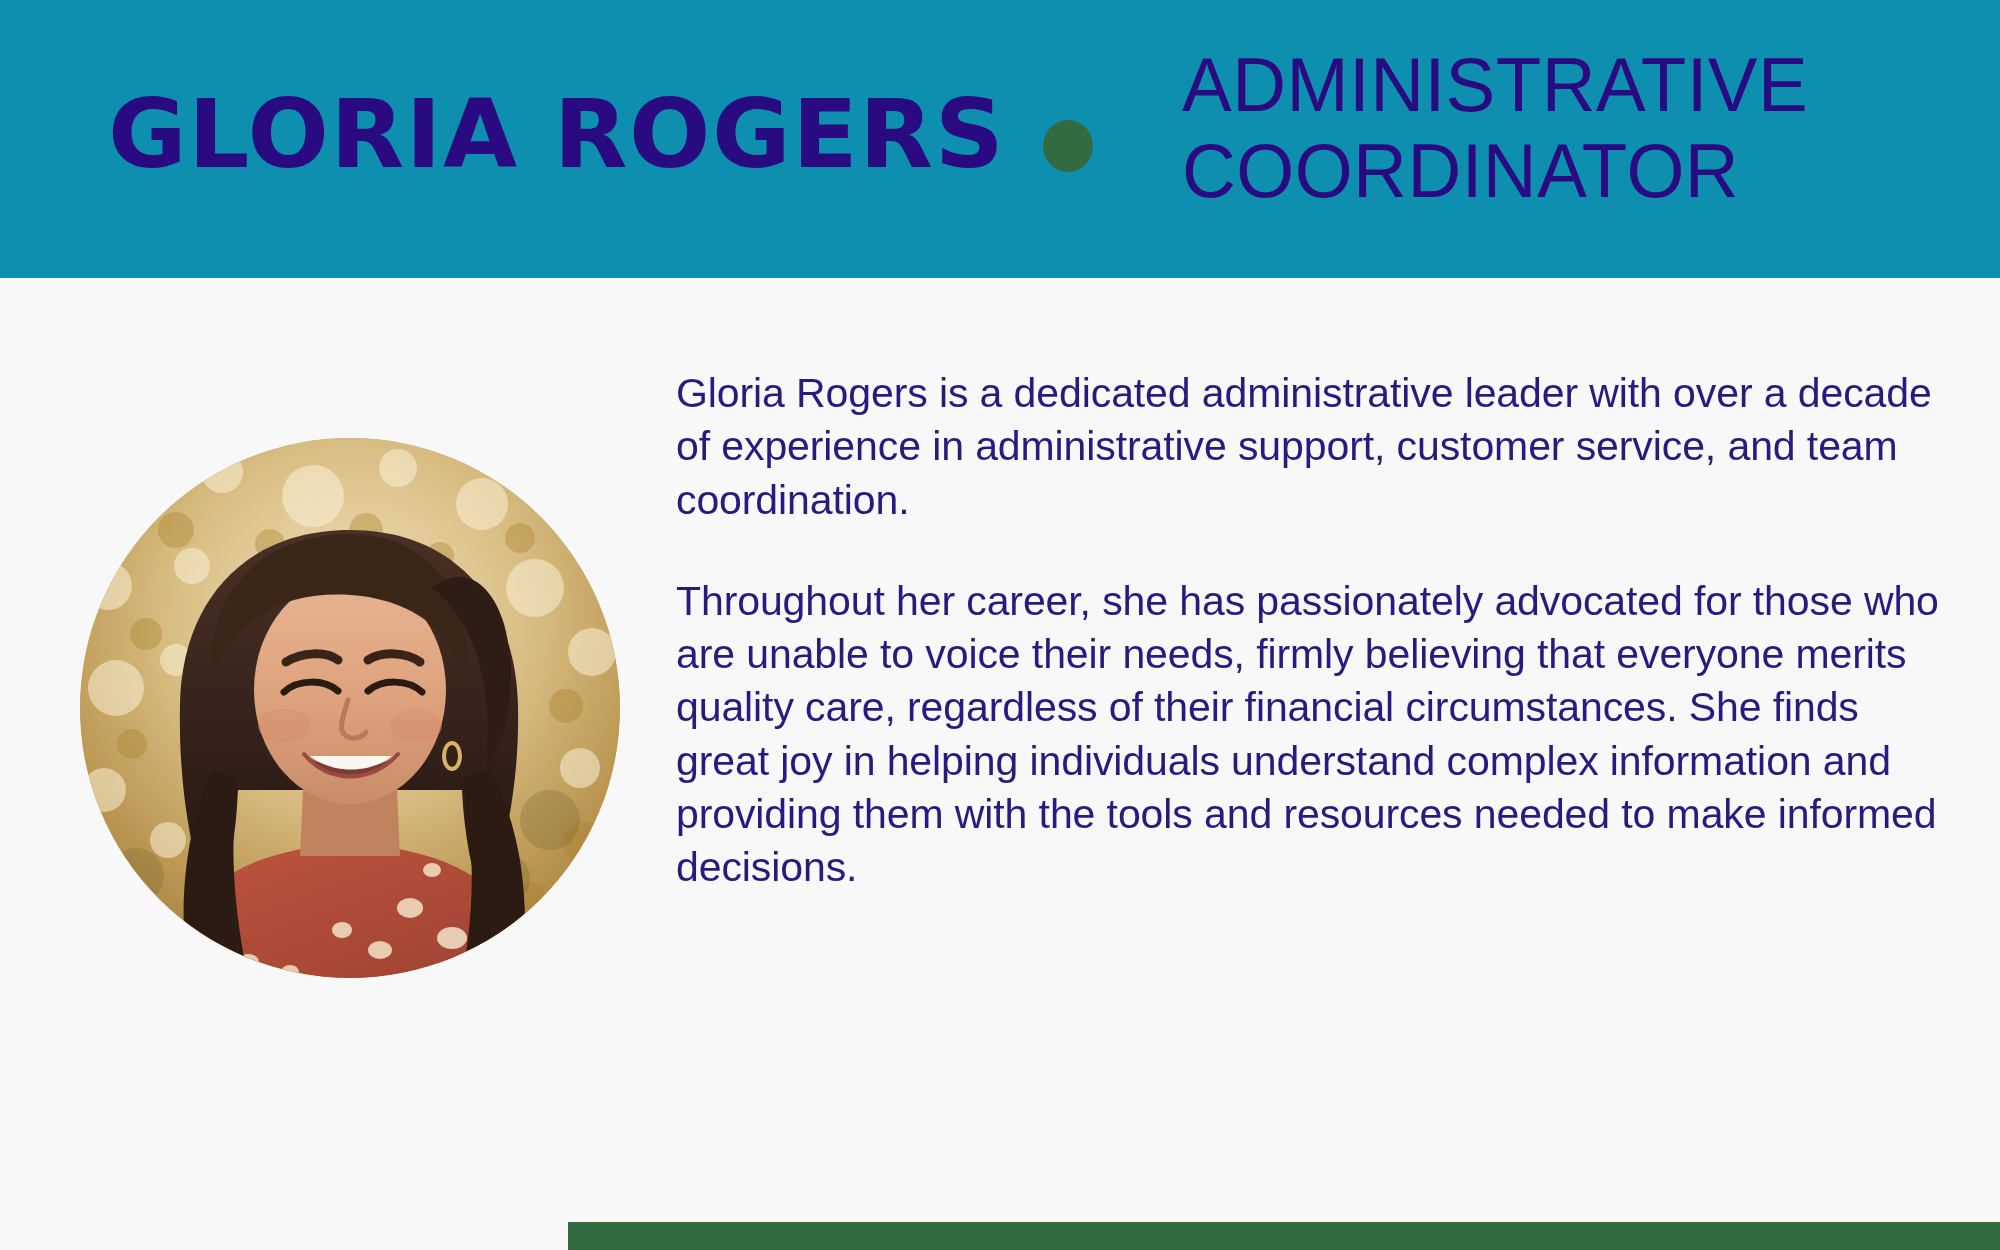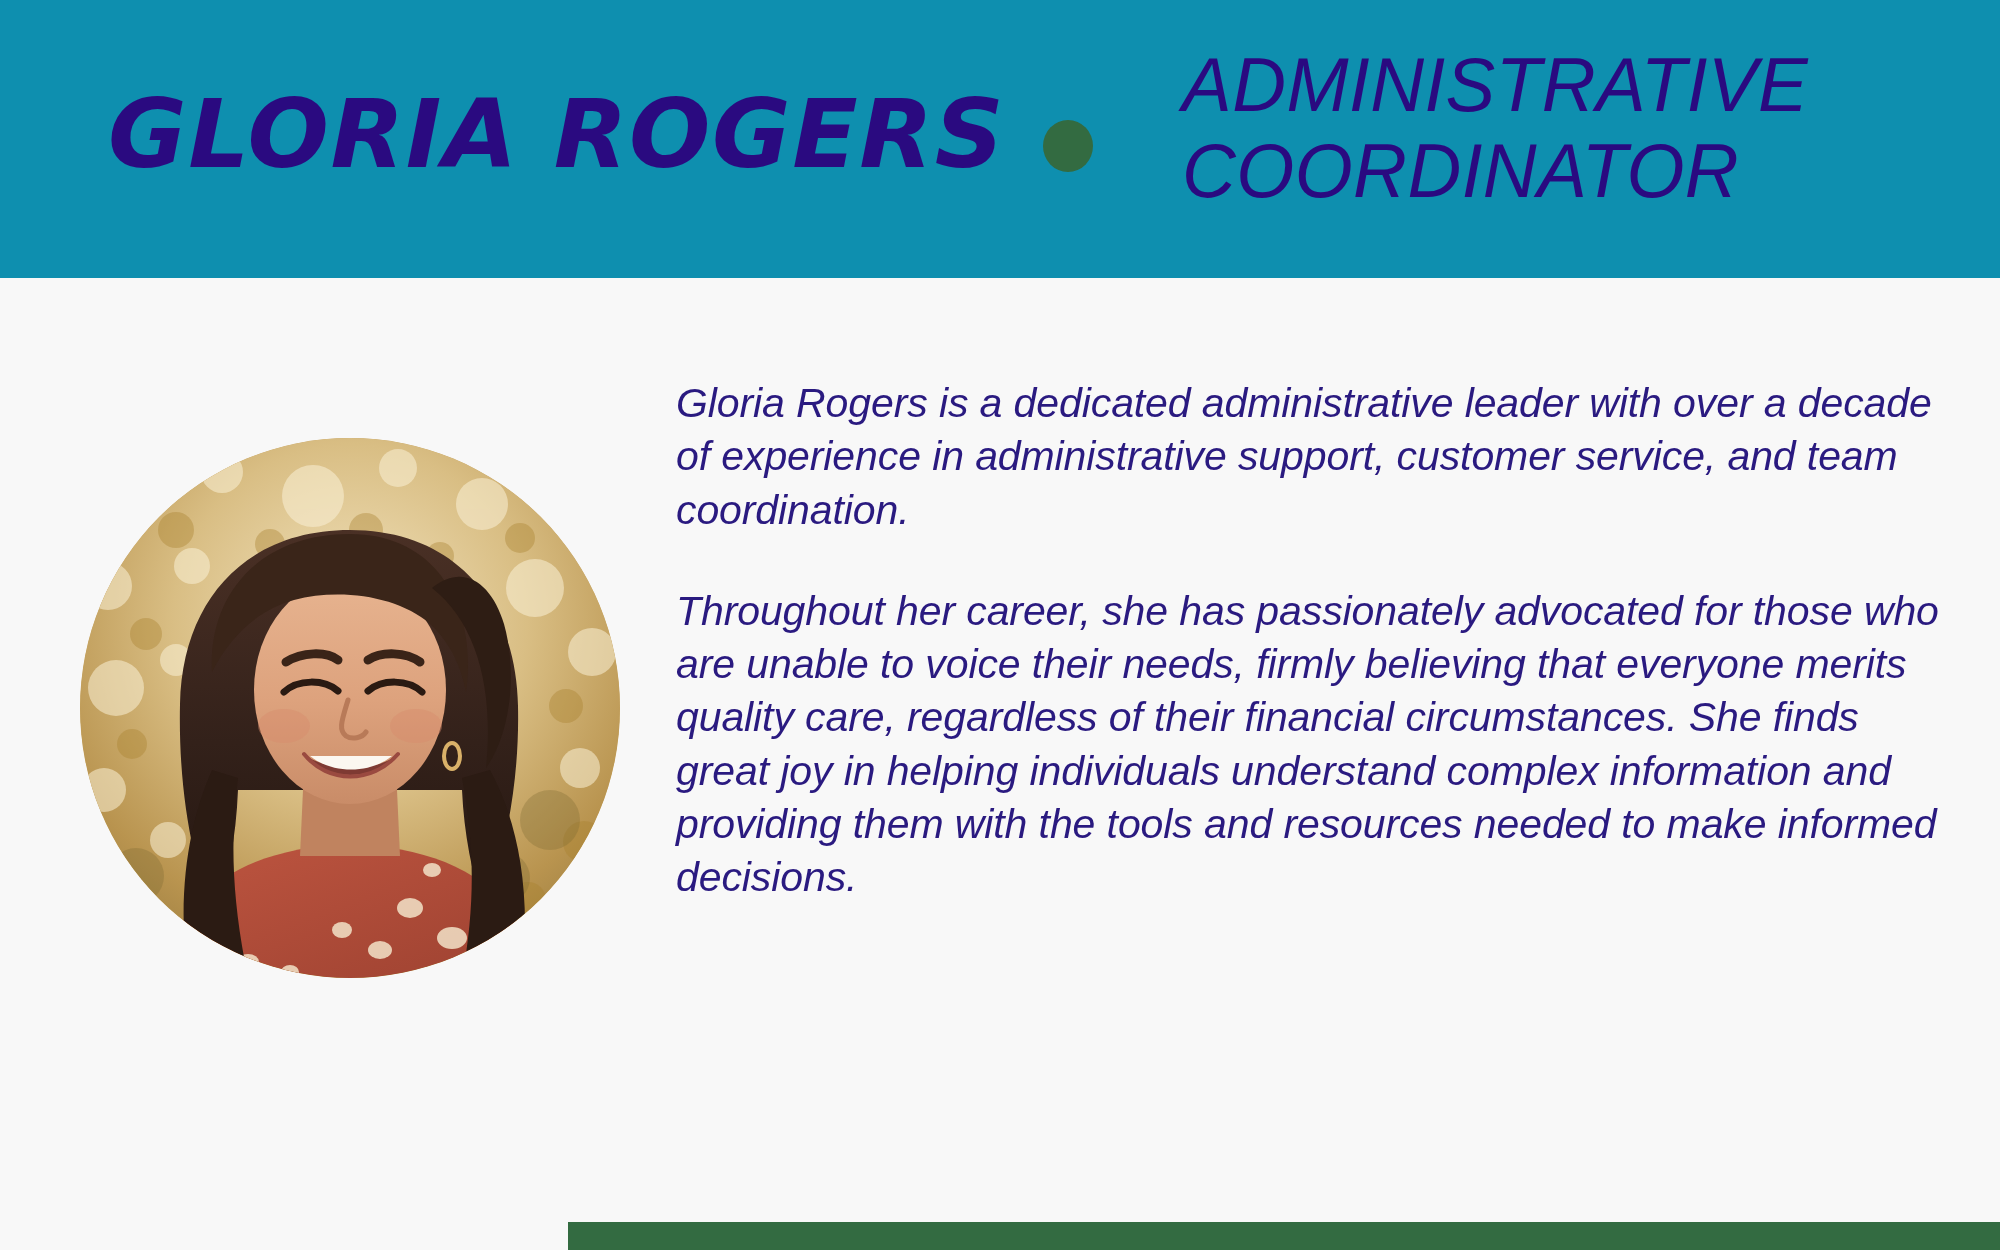--- a/index.html
+++ b/index.html
@@ -8,21 +8,20 @@
     padding: 0;
     background: #ffffff;
   }
   .slide {
     position: relative;
     width: 2000px;
     height: 1250px;
     background: #F8F8F8;
     overflow: hidden;
     font-family: "Liberation Sans", "DejaVu Sans", sans-serif;
-    font-style: italic;
   }
 
   
   .header-bar {
     position: absolute;
     left: 0;
     top: 0;
     width: 2000px;
     height: 278px;
     background: #0E8FAF;
@@ -89,21 +88,21 @@
     border-radius: 50%;
     overflow: hidden;
     background: #C9A765;
   }
   .photo-svg { display: block; width: 540px; height: 540px; }
 
   
   .bio {
     position: absolute;
     left: 676px;
-    top: 377px;
+    top: 367px;
     width: 1270px;
     color: #2A1A80;
     font-family: "Liberation Sans", "DejaVu Sans", sans-serif;
     font-weight: 400;
     font-size: 41px;
     line-height: 1.30;
     letter-spacing: -0.1px;
   }
   .bio p {
     margin: 0 0 48px 0;

